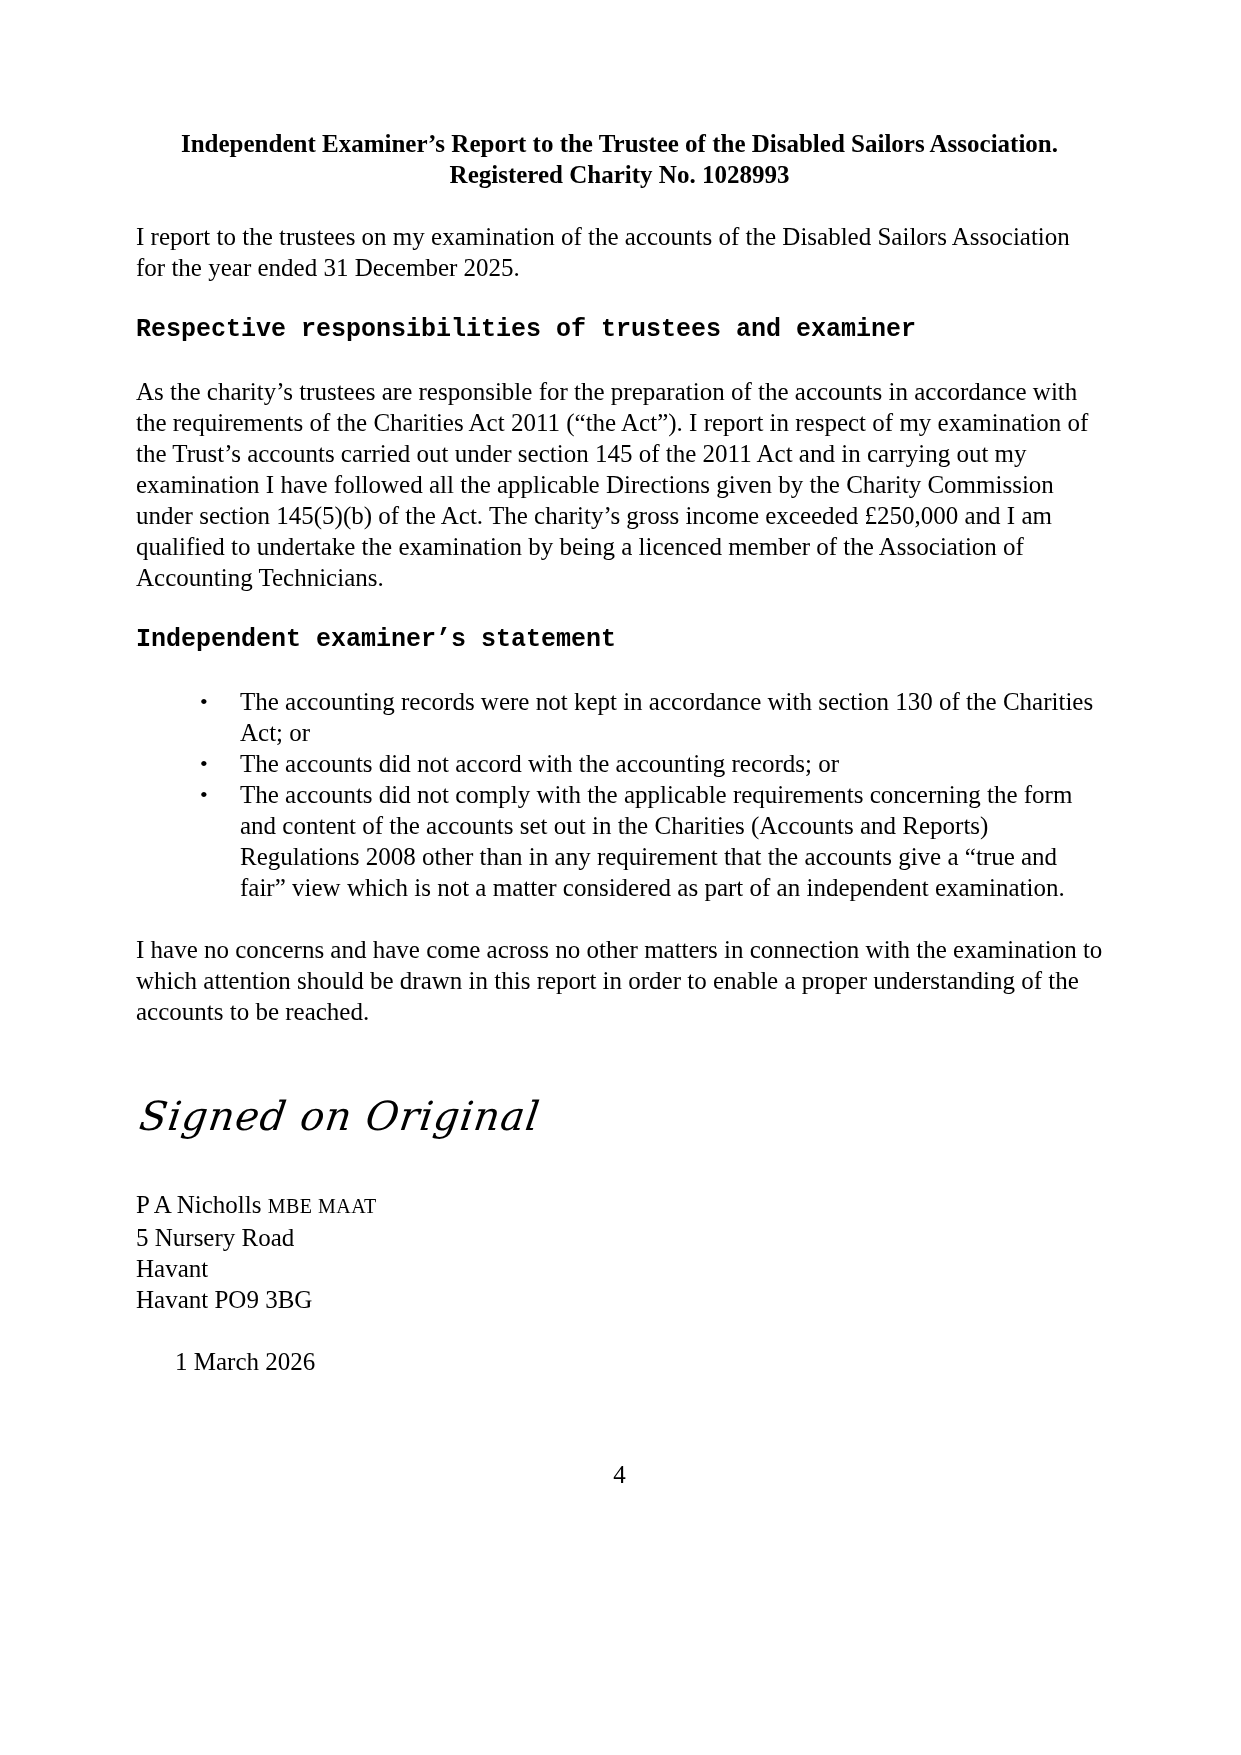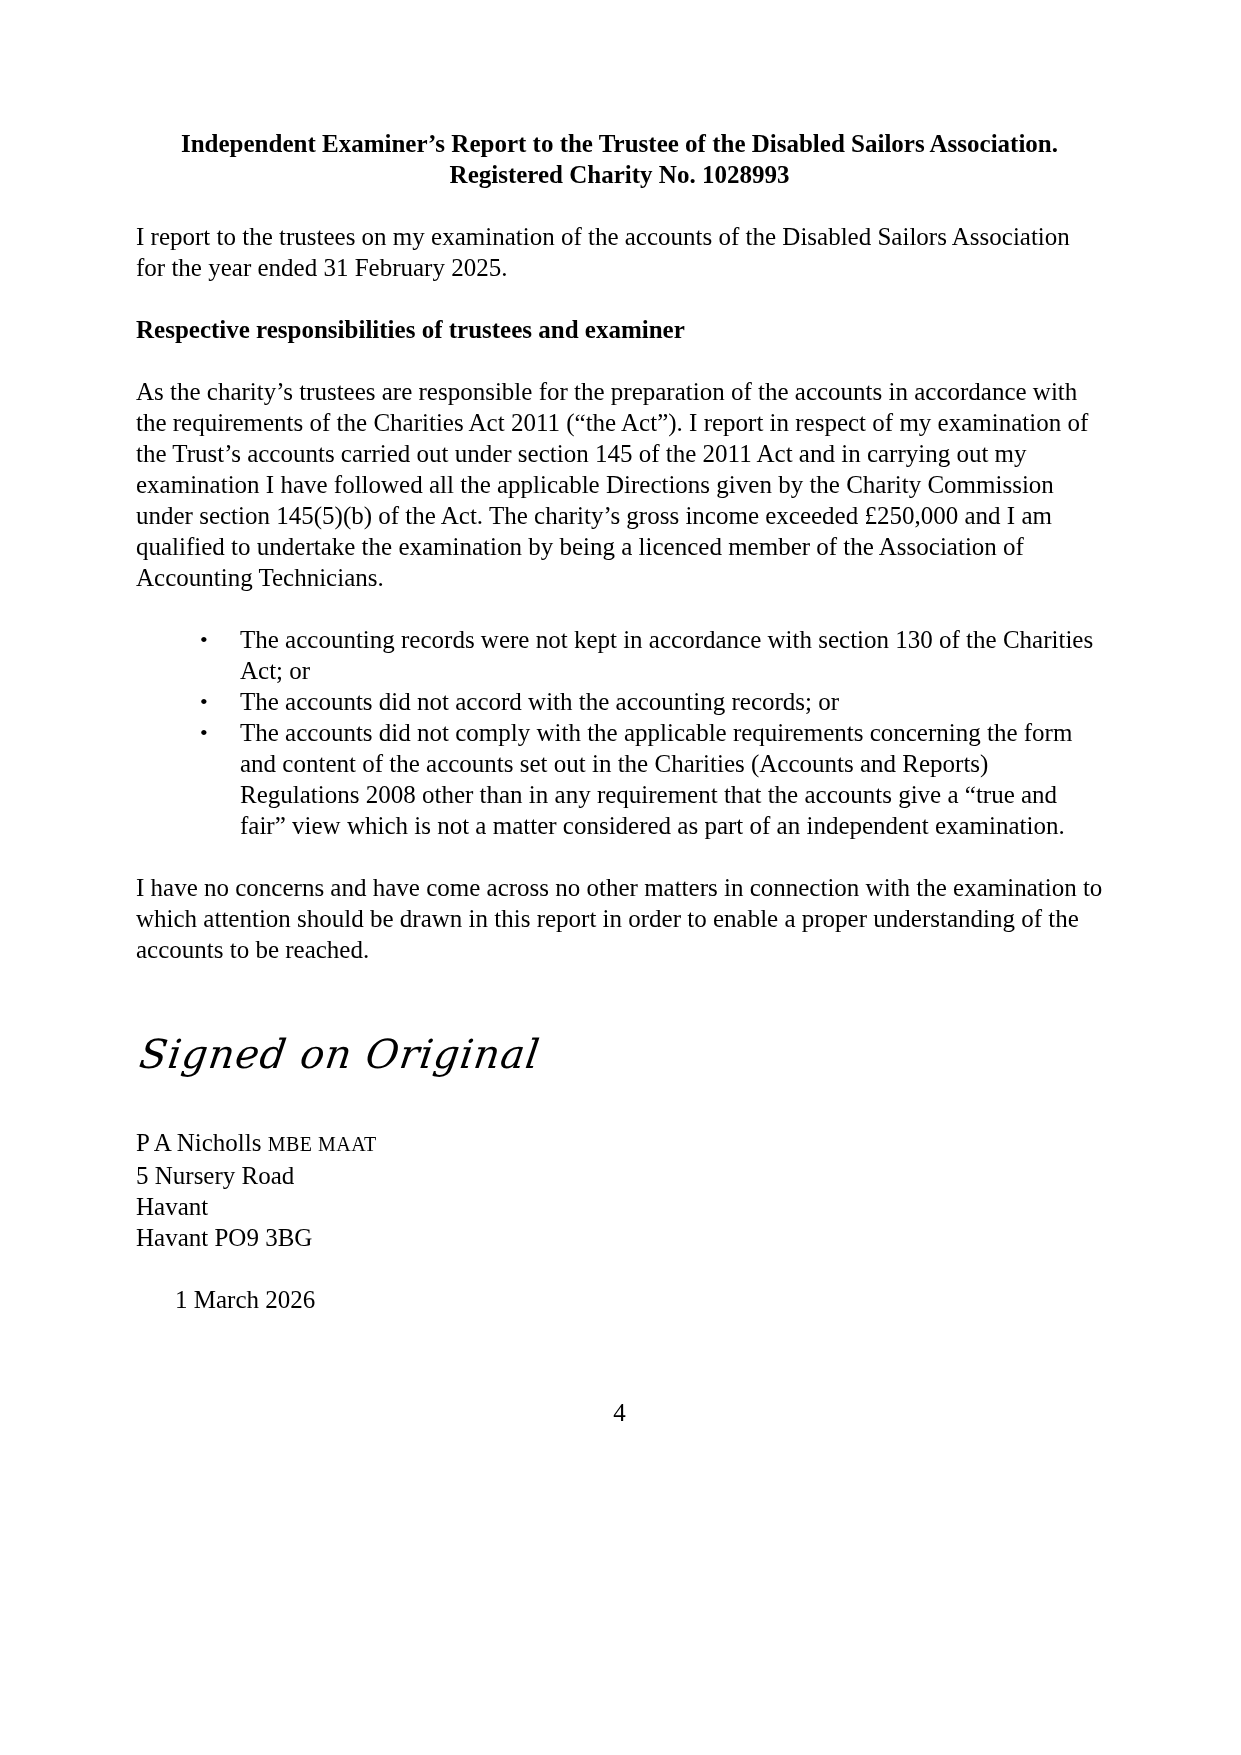--- a/index.html
+++ b/index.html
@@ -18,21 +18,21 @@
     width: 1241px;
     height: 1755px;
     padding: 128px 138px 0 136px;
     background: #ffffff;
   }
   .doc-title {
     text-align: center;
     font-weight: bold;
   }
   .block { margin-top: 31px; }
-  .section-heading { font-weight: bold; }
+  .section-heading { font-weight: bold; font-family: Liberation Mono, monospace; }
   ul.bullet-list {
     list-style: none;
     margin-top: 31px;
   }
   ul.bullet-list li {
     position: relative;
     padding-left: 104px;
   }
   ul.bullet-list li .bullet-glyph {
     position: absolute;
@@ -66,26 +66,27 @@
 </head>
 <body>
 
 <div class="page">
 
   <div class="doc-title">
     <div>Independent Examiner’s Report to the Trustee of the Disabled Sailors Association.</div>
     <div>Registered Charity No. 1028993</div>
   </div>
 
-  <p class="block">I report to the trustees on my examination of the accounts of the Disabled Sailors Association for the year ended 31 February 2025.</p>
+  <p class="block">I report to the trustees on my examination of the accounts of the Disabled Sailors Association for the year ended 31 December 2025.</p>
 
   <p class="block section-heading">Respective responsibilities of trustees and examiner</p>
 
   <p class="block">As the charity’s trustees are responsible for the preparation of the accounts in accordance with the requirements of the Charities Act 2011 (“the Act”).  I report in respect of my examination of the Trust’s accounts carried out under section 145 of the 2011 Act and in carrying out my examination I have followed all the applicable Directions given by the Charity Commission under section 145(5)(b) of the Act. The charity’s gross income exceeded £250,000 and I am qualified to undertake the examination by being a licenced member of the Association of Accounting Technicians.</p>
 
+  <p class="block section-heading">Independent examiner’s statement</p>
 
 
   <ul class="bullet-list">
     <li>
       <span class="bullet-glyph">•</span>
       <span>The accounting records were not kept in accordance with section 130 of the Charities Act; or</span>
     </li>
     <li>
       <span class="bullet-glyph">•</span>
       <span>The accounts did not accord with the accounting records; or</span>

